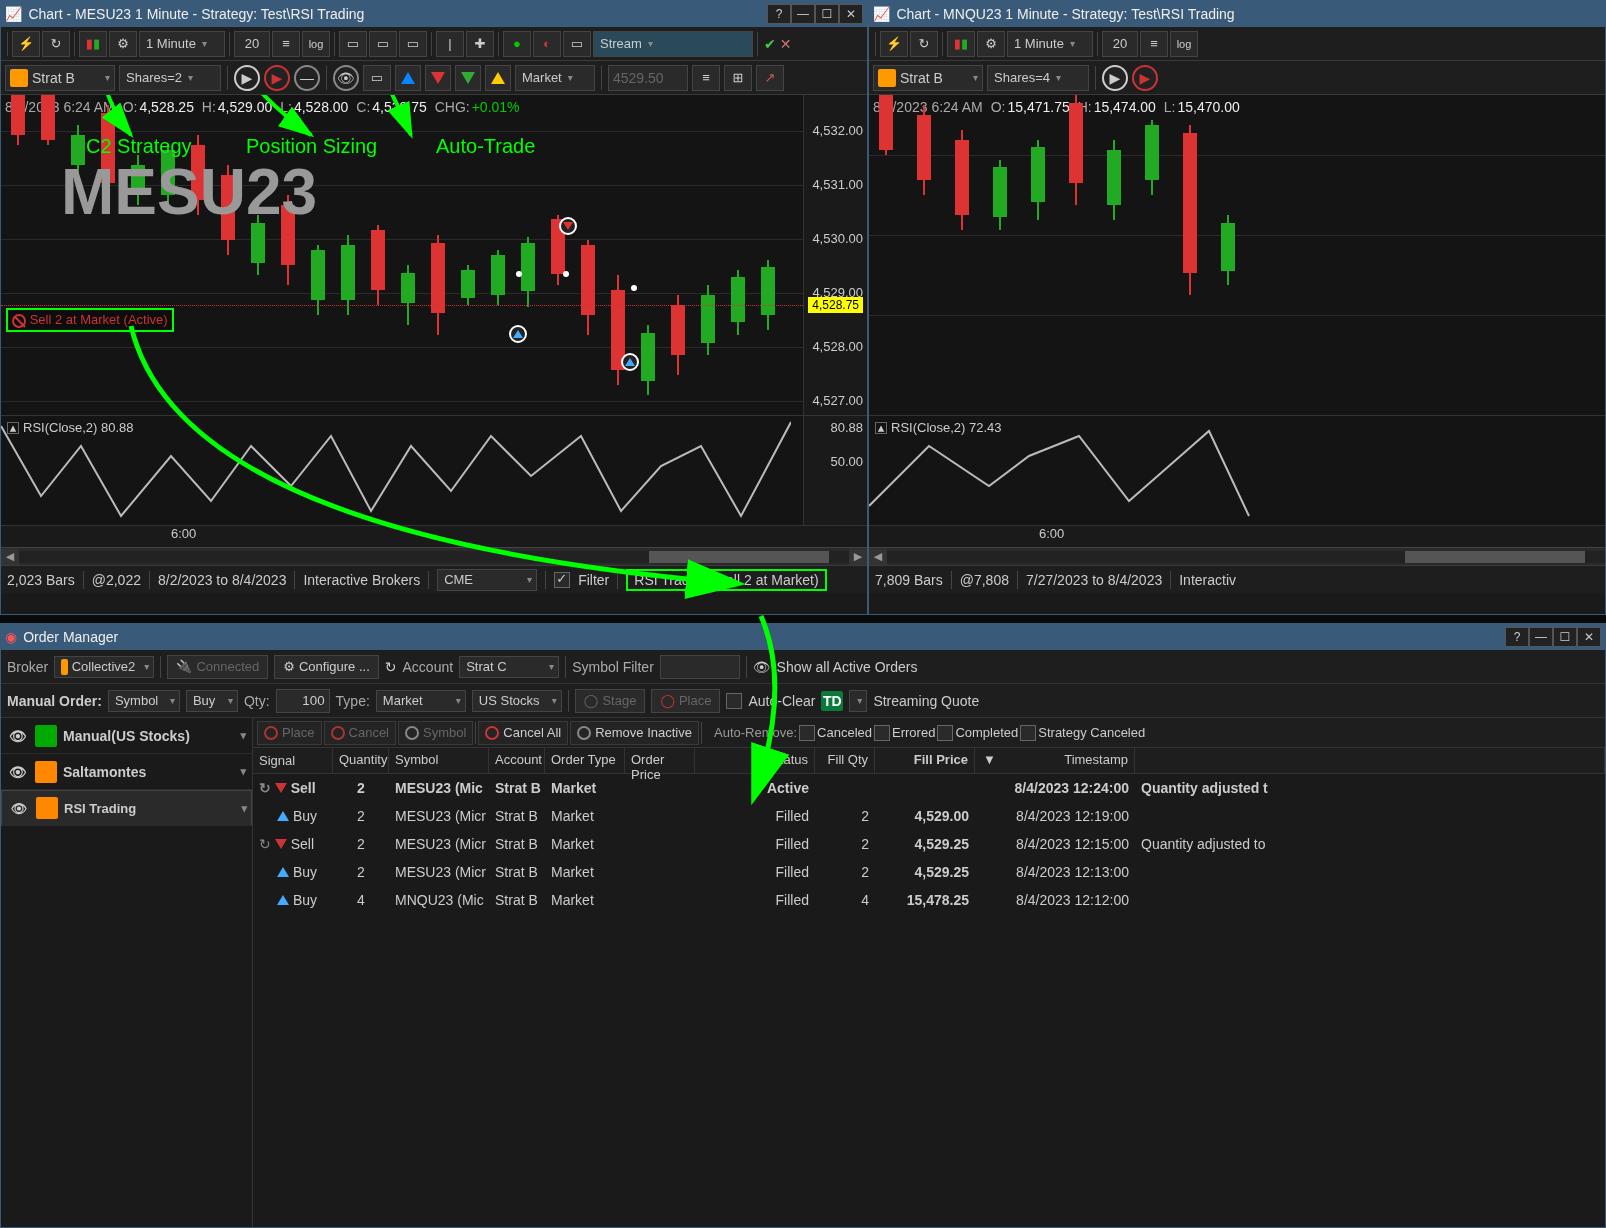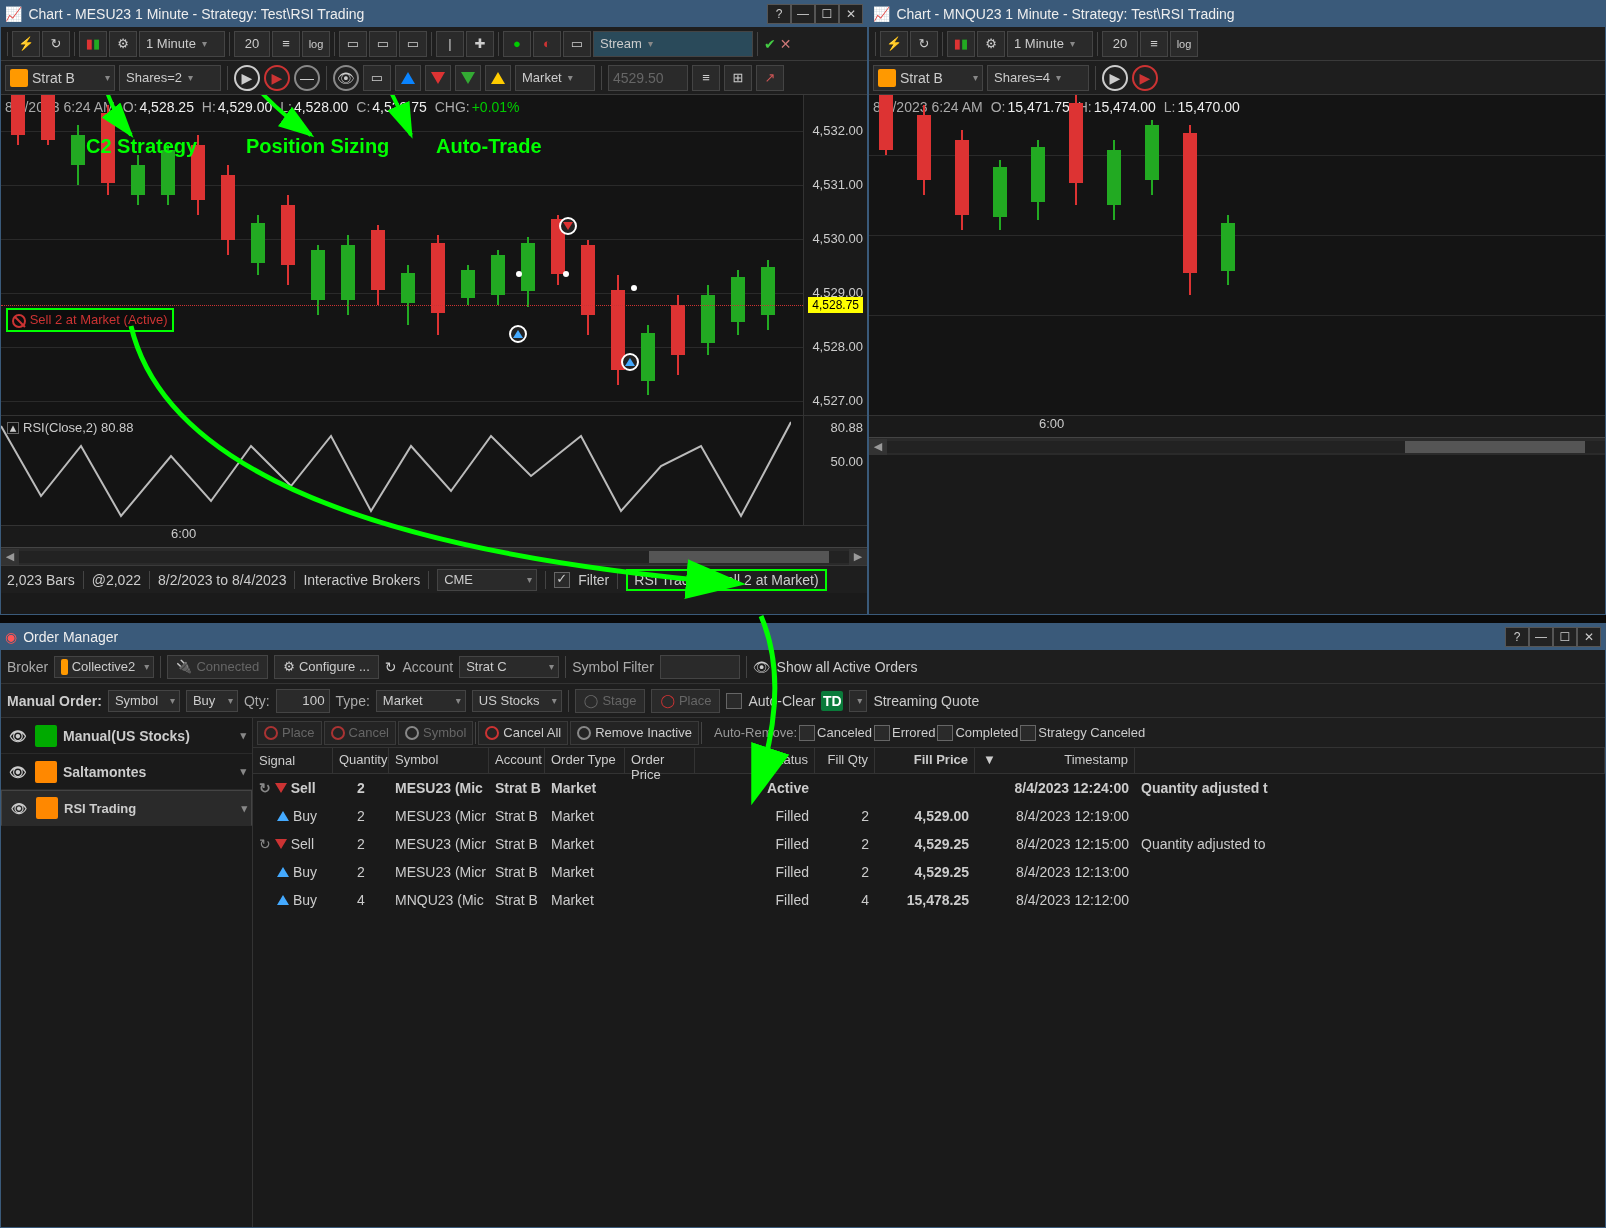--- a/index.html
+++ b/index.html
@@ -42,21 +42,21 @@
   .price-box { height: 26px; width: 80px; background: #2a2a2a; border: 1px solid #444; color: #666; display: flex; align-items: center; padding: 0 4px; }
   .chart-body { flex: 1; background: #141414; position: relative; overflow: hidden; }
   .ohlc { position: absolute; top: 4px; left: 4px; font-size: 14px; white-space: nowrap; }
   .ohlc .t { color: #aaa; }
   .ohlc .l { color: #aaa; margin-left: 4px; }
   .ohlc .v { color: #eee; margin-left: 2px; }
   .ohlc .chg { color: #0c0; margin-left: 2px; }
   .watermark { position: absolute; top: 60px; left: 60px; color: #888; z-index: 2; pointer-events: none; }
   .watermark .big { font-size: 64px; font-weight: bold; color: #999; }
   .watermark .sub { font-size: 36px; font-weight: bold; color: #888; }
-  .green-anno { position: absolute; color: #0f0; font-weight: bold; font-size: 20px; z-index: 5; pointer-events: none; }
+  .green-anno { position: absolute; color: #0f0; font-weight: normal; font-size: 20px; z-index: 5; pointer-events: none; }
   .sell-box { position: absolute; top: 213px; left: 5px; border: 2px solid #0f0; background: rgba(0,0,0,0.3); padding: 2px 4px; color: #c33; font-size: 13px; z-index: 5; }
   .sell-box .ic { width: 14px; height: 14px; border: 2px solid #c33; border-radius: 50%; display: inline-block; vertical-align: middle; position: relative; }
   .sell-box .ic::after { content: ""; position: absolute; width: 14px; height: 2px; background: #c33; top: 5px; left: -1px; transform: rotate(45deg); }
   .price-scale { position: absolute; right: 0; top: 0; bottom: 0; width: 64px; background: #1a1a1a; border-left: 1px solid #333; font-size: 13px; }
   .price-scale div { position: absolute; right: 4px; }
   .px-cur { position: absolute; right: 0; background: #ff0; color: #000; padding: 1px 4px; font-size: 12px; }
   .rsi-pane { height: 110px; background: #141414; border-top: 1px solid #333; position: relative; }
   .rsi-label { position: absolute; top: 4px; left: 6px; font-size: 13px; color: #ccc; }
   .rsi-label .arrow { display: inline-block; width: 12px; height: 12px; border: 1px solid #666; text-align: center; line-height: 10px; margin-right: 4px; }
   .time-axis { height: 22px; background: #1a1a1a; border-top: 1px solid #333; position: relative; font-size: 13px; }
@@ -207,20 +207,21 @@
       <div class="chart-body" style="height:320px;flex:none">
         <div class="ohlc">
           <span class="t">8/4/2023 6:24 AM</span>
           <span class="l">O:</span><span class="v">4,528.25</span>
           <span class="l">H:</span><span class="v">4,529.00</span>
           <span class="l">L:</span><span class="v">4,528.00</span>
           <span class="l">C:</span><span class="v">4,528.75</span>
           <span class="l">CHG:</span><span class="chg">+0.01%</span>
         </div>
         <div class="watermark">
+          <div class="big">MESU23</div>
         </div>
         <div class="green-anno" style="top:40px;left:85px">C2 Strategy</div>
         <div class="green-anno" style="top:40px;left:245px">Position Sizing</div>
         <div class="green-anno" style="top:40px;left:435px">Auto-Trade</div>
         <svg class="arrow-curve" style="top:-70px;left:40px" width="400" height="130">
           <defs>
               <marker id="ah" markerWidth="10" markerHeight="10" refX="8" refY="3" orient="auto">
                 <path d="M0,0 L0,6 L9,3 z" fill="#0f0"></path>
               </marker>
             </defs>
@@ -495,28 +496,43 @@
           </div>
         <div class="candle red" style="left:314px">
             <div class="wick" style="top:30px;height:170px"></div>
             <div class="body" style="top:38px;height:140px"></div>
           </div>
         <div class="candle grn" style="left:352px">
             <div class="wick" style="top:120px;height:70px"></div>
             <div class="body" style="top:128px;height:48px"></div>
           </div>
       </div>
+      <div class="rsi-pane">
+        <div class="rsi-label"><span class="arrow">▴</span><span>RSI(Close,2) 72.43</span></div>
+        <svg width="740" height="110" style="position:absolute;left:0;top:0">
+          <polyline points="0,90 60,30 120,70 160,40 210,20 260,85 300,50 340,15 380,100" stroke="#bbb" stroke-width="2" fill="none"></polyline>
+        </svg>
+      </div>
       <div class="time-axis">
         <span style="left:170px">6:00</span>
       </div>
       <div class="hscroll">
         <div class="arr">◀</div>
         <div class="track">
             <div class="thumb"></div>
           </div>
+      </div>
+      <div class="status-bar">
+        <span>7,809 Bars</span>
+        <span class="sep"></span>
+        <span>@7,808</span>
+        <span class="sep"></span>
+        <span>7/27/2023 to 8/4/2023</span>
+        <span class="sep"></span>
+        <span>Interactiv</span>
       </div>
     </div>
   </div>
 
   <div class="order-mgr">
     <div class="titlebar">
       <span class="icon" style="color:#f55">◉</span>
       <span>Order Manager</span>
       <span class="spacer"></span>
       <div class="win-btns">

